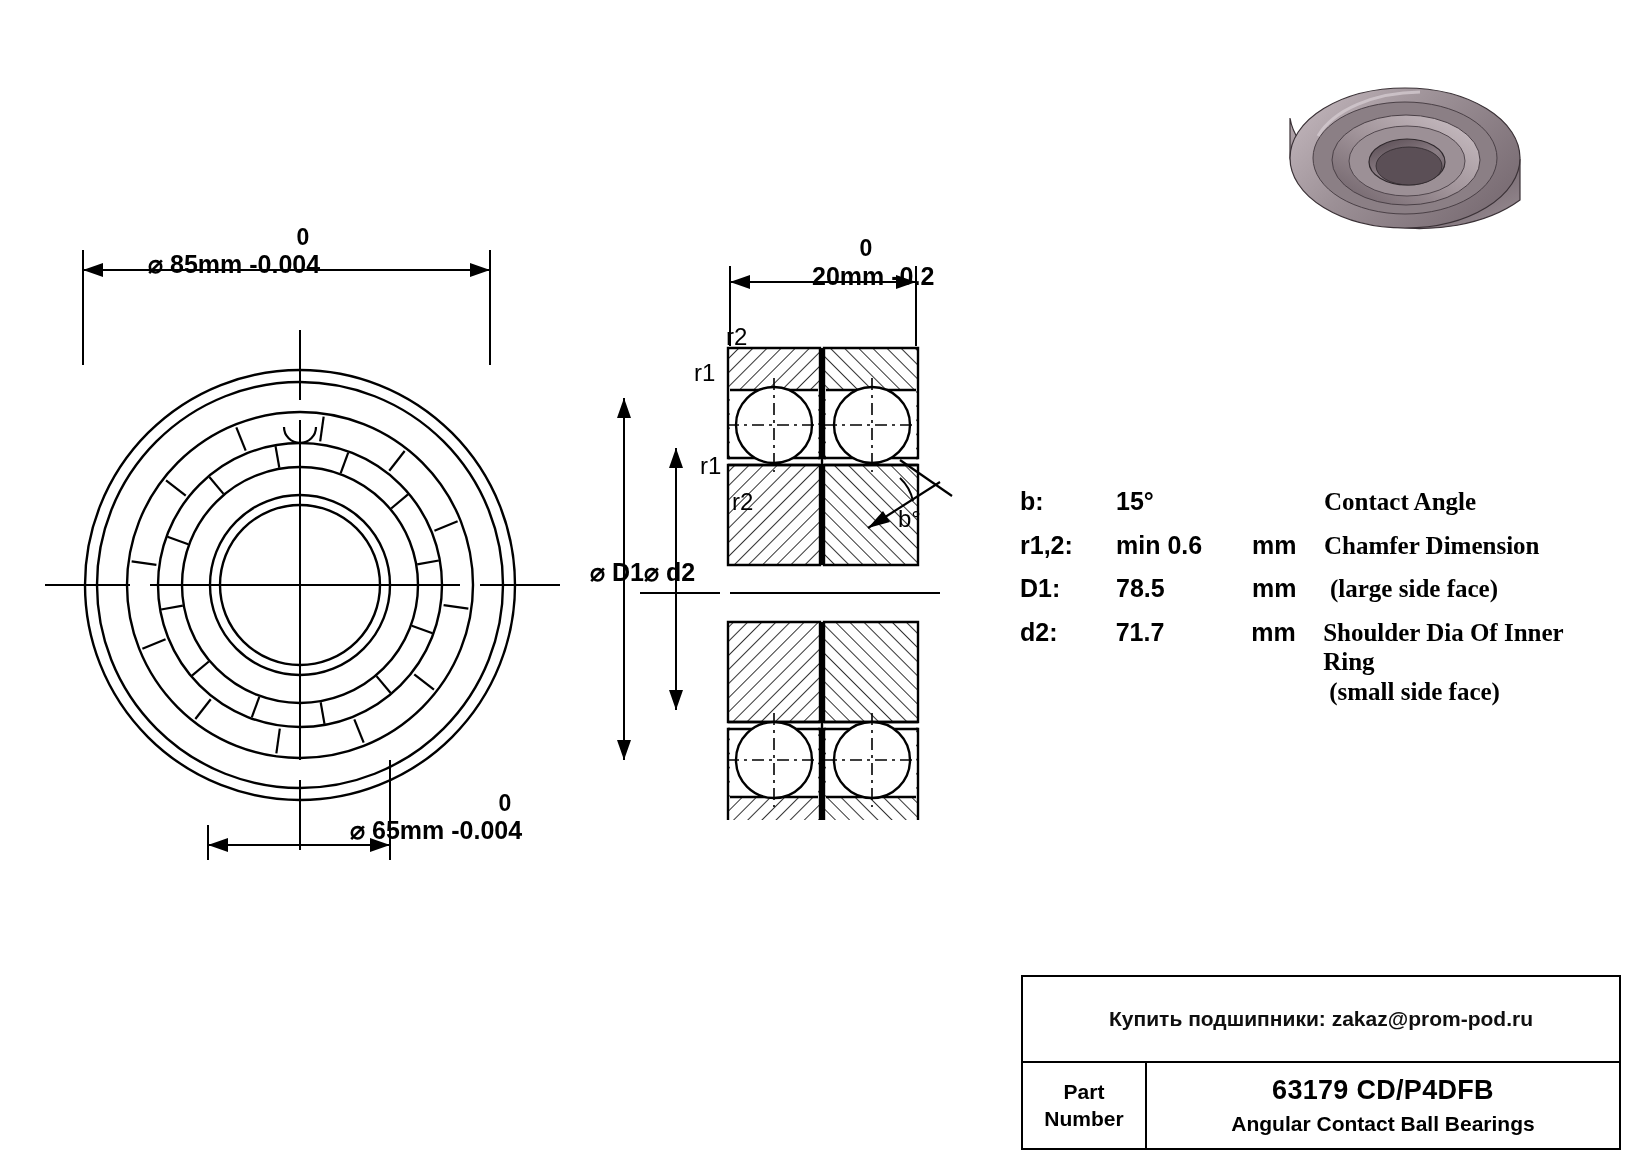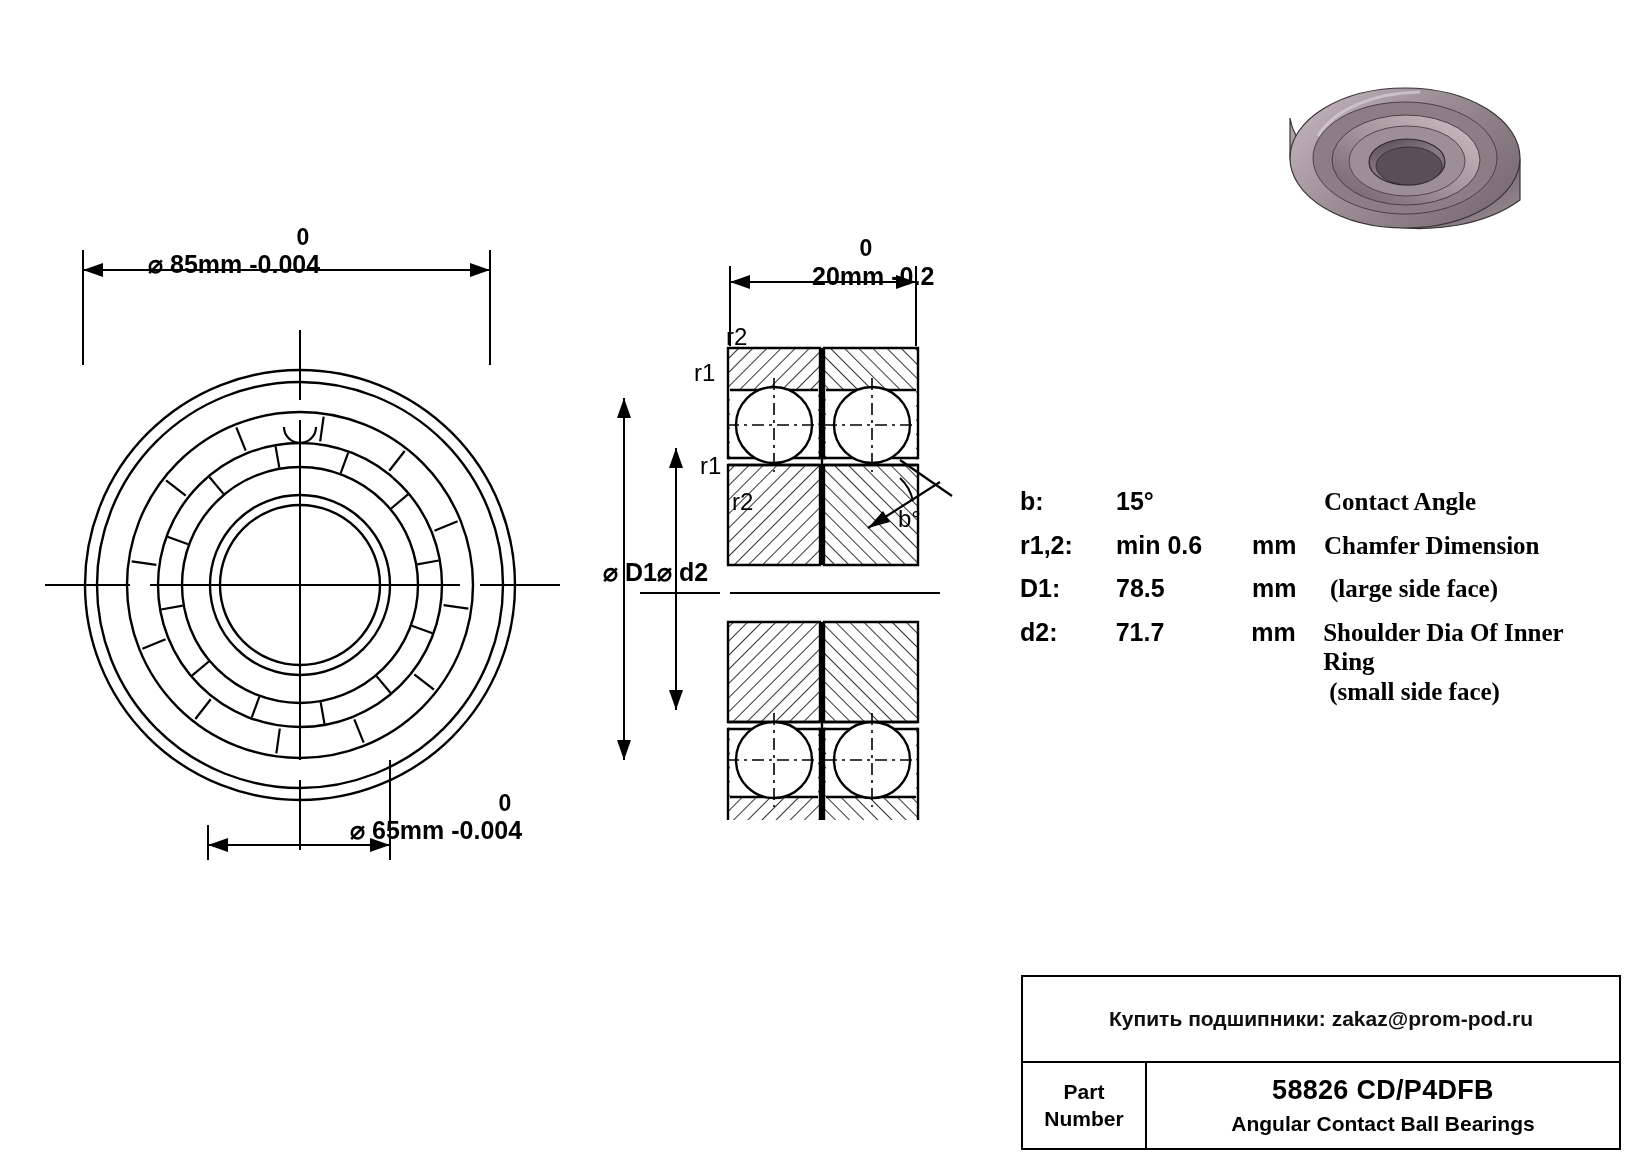--- a/index.html
+++ b/index.html
@@ -429,21 +429,21 @@
     </svg>
   </div>
 
   <div class="abs" style="left:806px; top:235px; width:120px; text-align:center;">
     <span class="tol">0</span>
   </div>
   <div class="abs" style="left:812px; top:262px;">
     <span class="dimtext">20mm  -0.2</span>
   </div>
 
-  <div class="abs" style="left:603px; top:558px;">
+  <div class="abs" style="left:590px; top:558px;">
     <span class="dimtext">⌀ D1⌀ d2</span>
   </div>
 
   <div class="abs" style="left:726px; top:323px;">
     <span class="calloutsm">r2</span>
   </div>
   <div class="abs" style="left:694px; top:359px;">
     <span class="calloutsm">r1</span>
   </div>
   <div class="abs" style="left:700px; top:452px;">
@@ -500,19 +500,19 @@
   <div class="abs" id="title-block">
     <div id="title-email">
       <span>Купить подшипники: zakaz@prom-pod.ru</span>
     </div>
     <div id="title-lower">
       <div id="part-label-cell">
         <span>Part</span>
         <span>Number</span>
       </div>
       <div id="part-value-cell">
-        <span id="part-number-text">58826 CD/P4DFB</span>
+        <span id="part-number-text">63179 CD/P4DFB</span>
         <span id="part-desc-text">Angular Contact Ball Bearings</span>
       </div>
     </div>
   </div>
 
 </div>
 
 </body></html>

